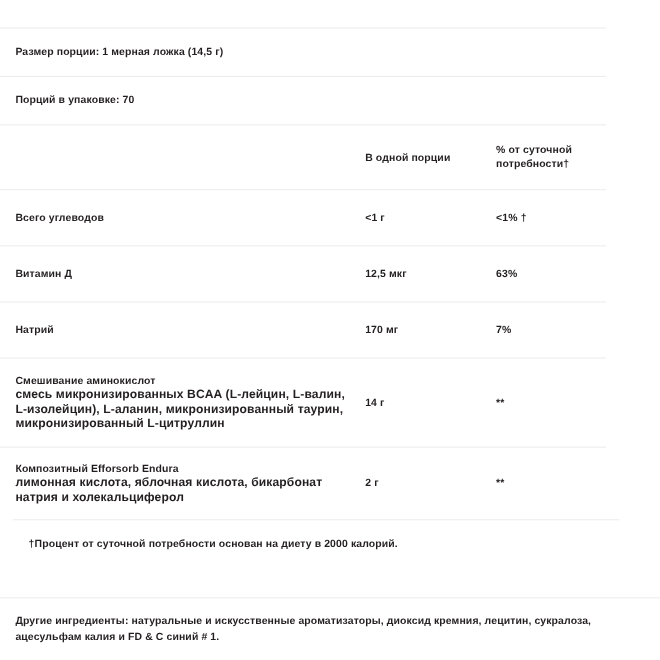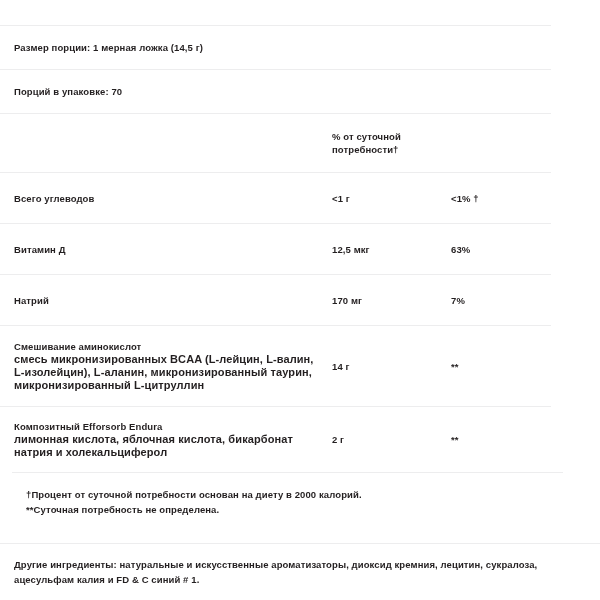--- a/index.html
+++ b/index.html
@@ -104,20 +104,21 @@
   <div class="row row-meta">
     <div class="cell cell-name" style="width:551px;">Размер порции: 1 мерная ложка (14,5 г)</div>
   </div>
 
   <div class="row row-meta">
     <div class="cell cell-name" style="width:551px;">Порций в упаковке: 70</div>
   </div>
 
   <div class="row row-head">
     <div class="cell cell-name"></div>
+    <div class="cell cell-amount">В одной порции</div>
     <div class="cell cell-dv">% от суточной потребности†</div>
   </div>
 
   <div class="row row-simple">
     <div class="cell cell-name">Всего углеводов</div>
     <div class="cell cell-amount">&lt;1 г</div>
     <div class="cell cell-dv">&lt;1% †</div>
   </div>
 
   <div class="row row-simple">
@@ -145,20 +146,19 @@
     <div class="cell cell-name">
       <span>Композитный Efforsorb Endura</span>
       <span class="sub">лимонная кислота, яблочная кислота, бикарбонат натрия и холекальциферол</span>
     </div>
     <div class="cell cell-amount">2 г</div>
     <div class="cell cell-dv">**</div>
   </div>
 
   <div class="footnotes">
     <div class="footnote">†Процент от суточной потребности основан на диету в 2000 калорий.</div>
-    <div class="footnote">**Суточная потребность не определена.</div>
   </div>
 
   <div class="other-ingredients">
     <div class="other-ingredients-text">Другие ингредиенты: натуральные и искусственные ароматизаторы, диоксид кремния, лецитин, сукралоза, ацесульфам калия и FD &amp; C синий # 1.</div>
   </div>
 
 </div>
 
 </body></html>

